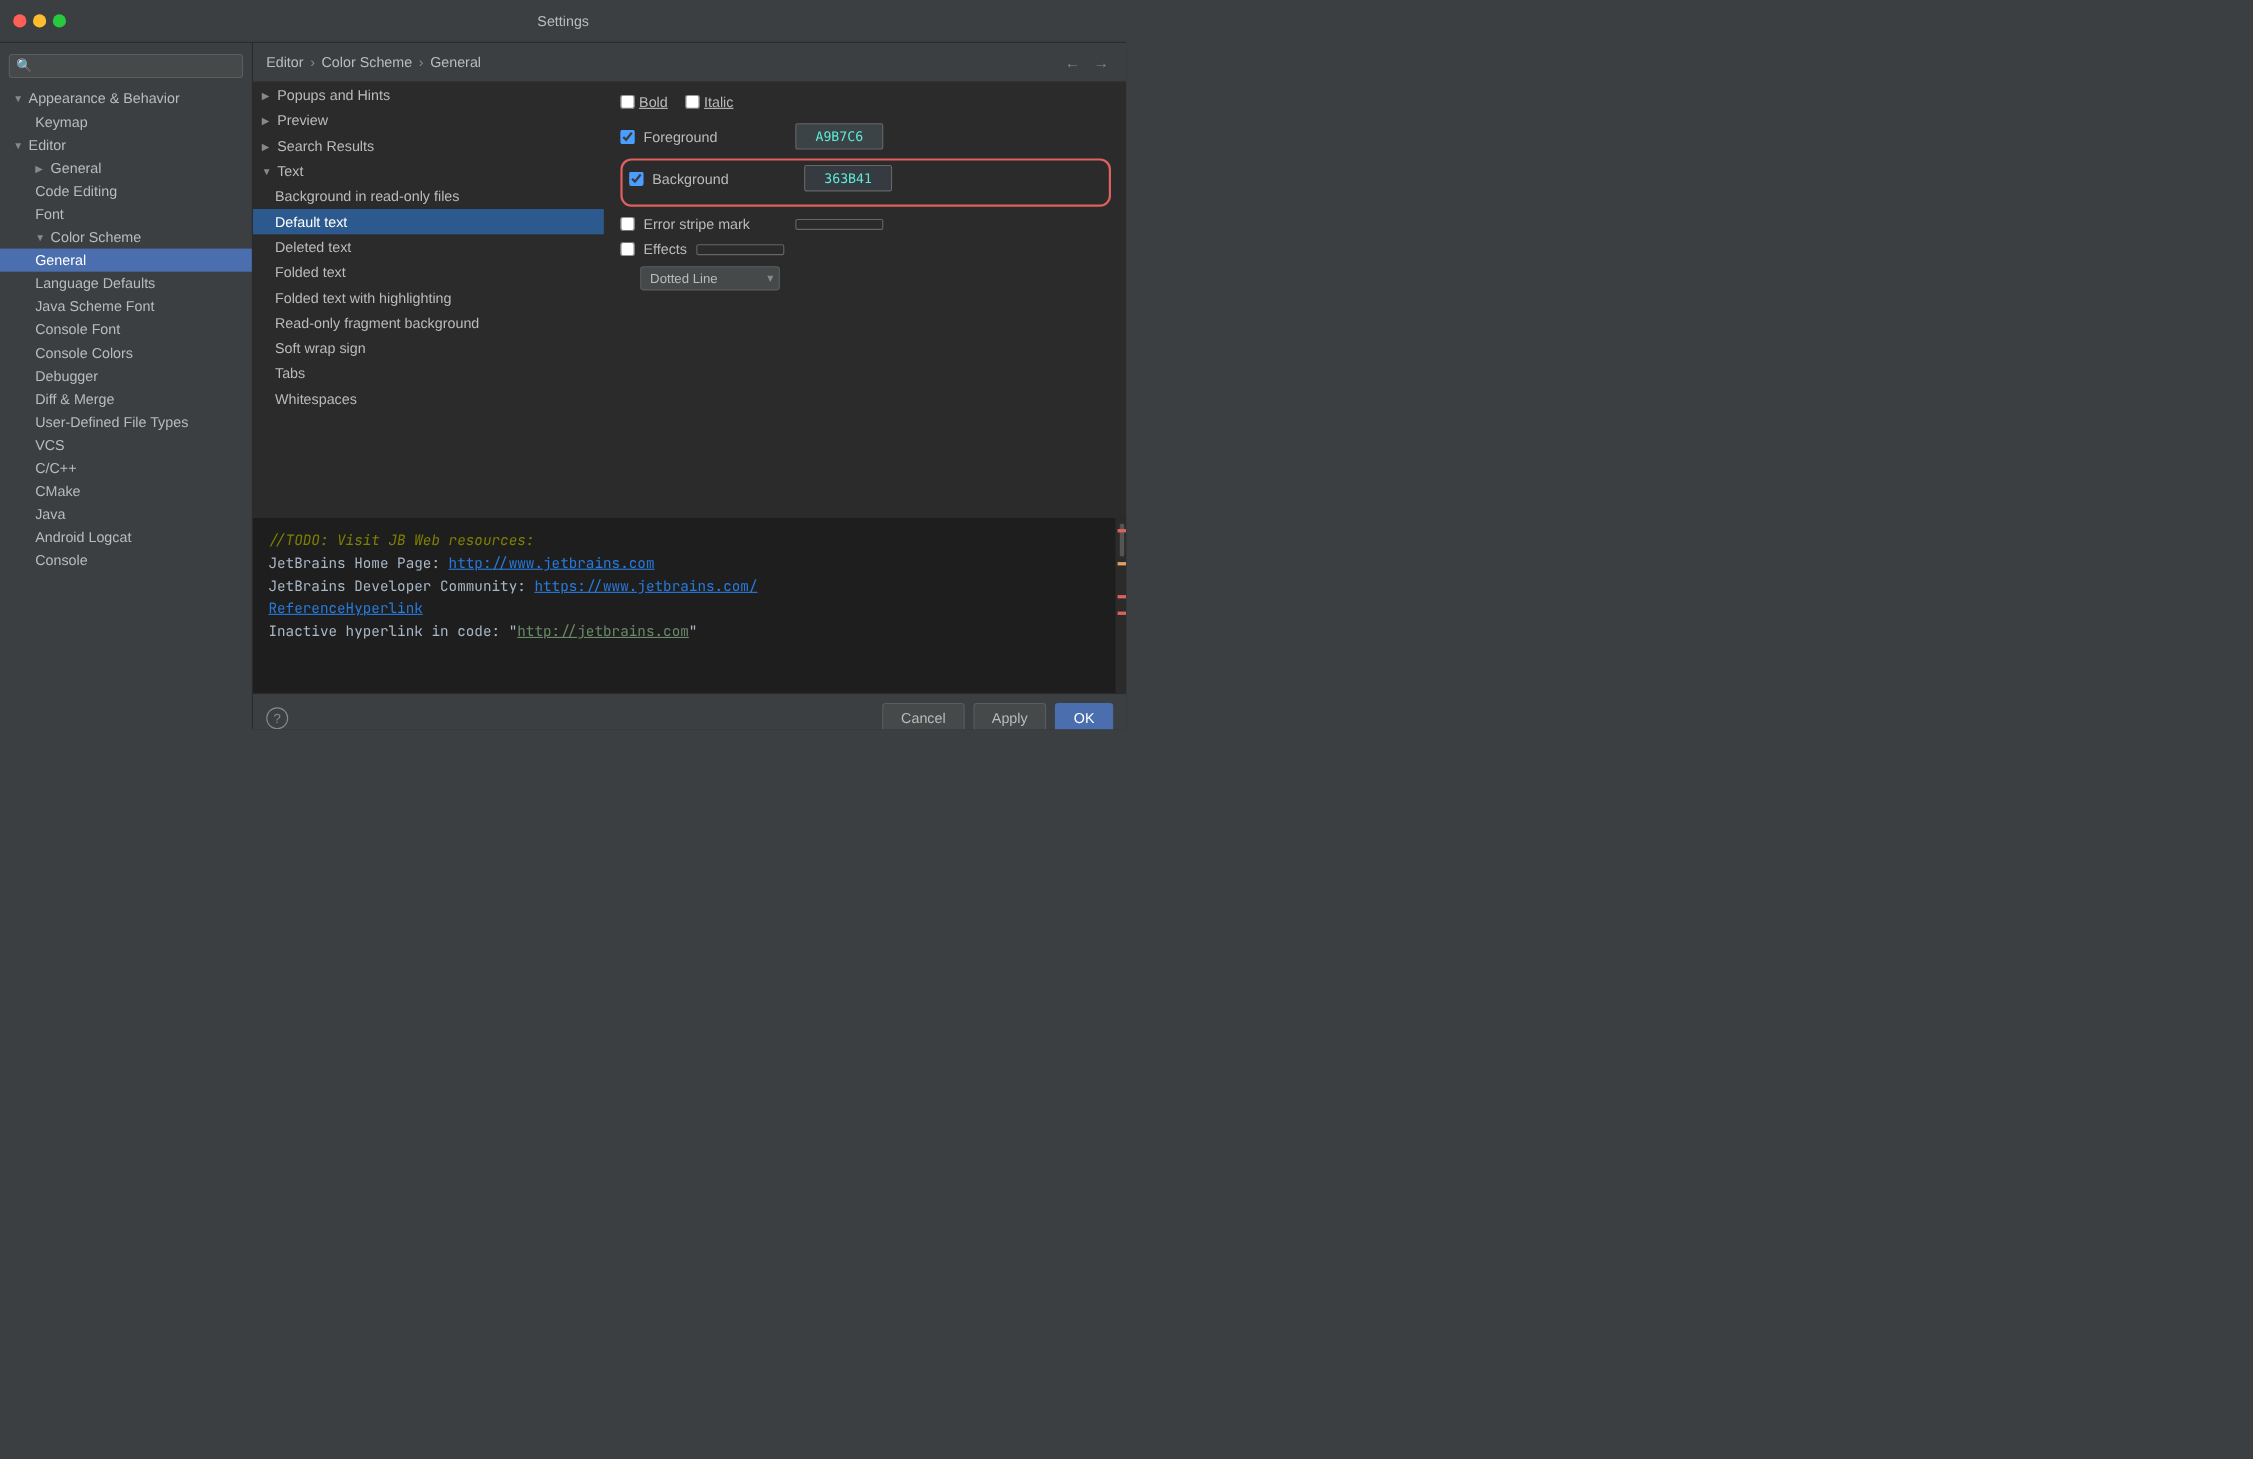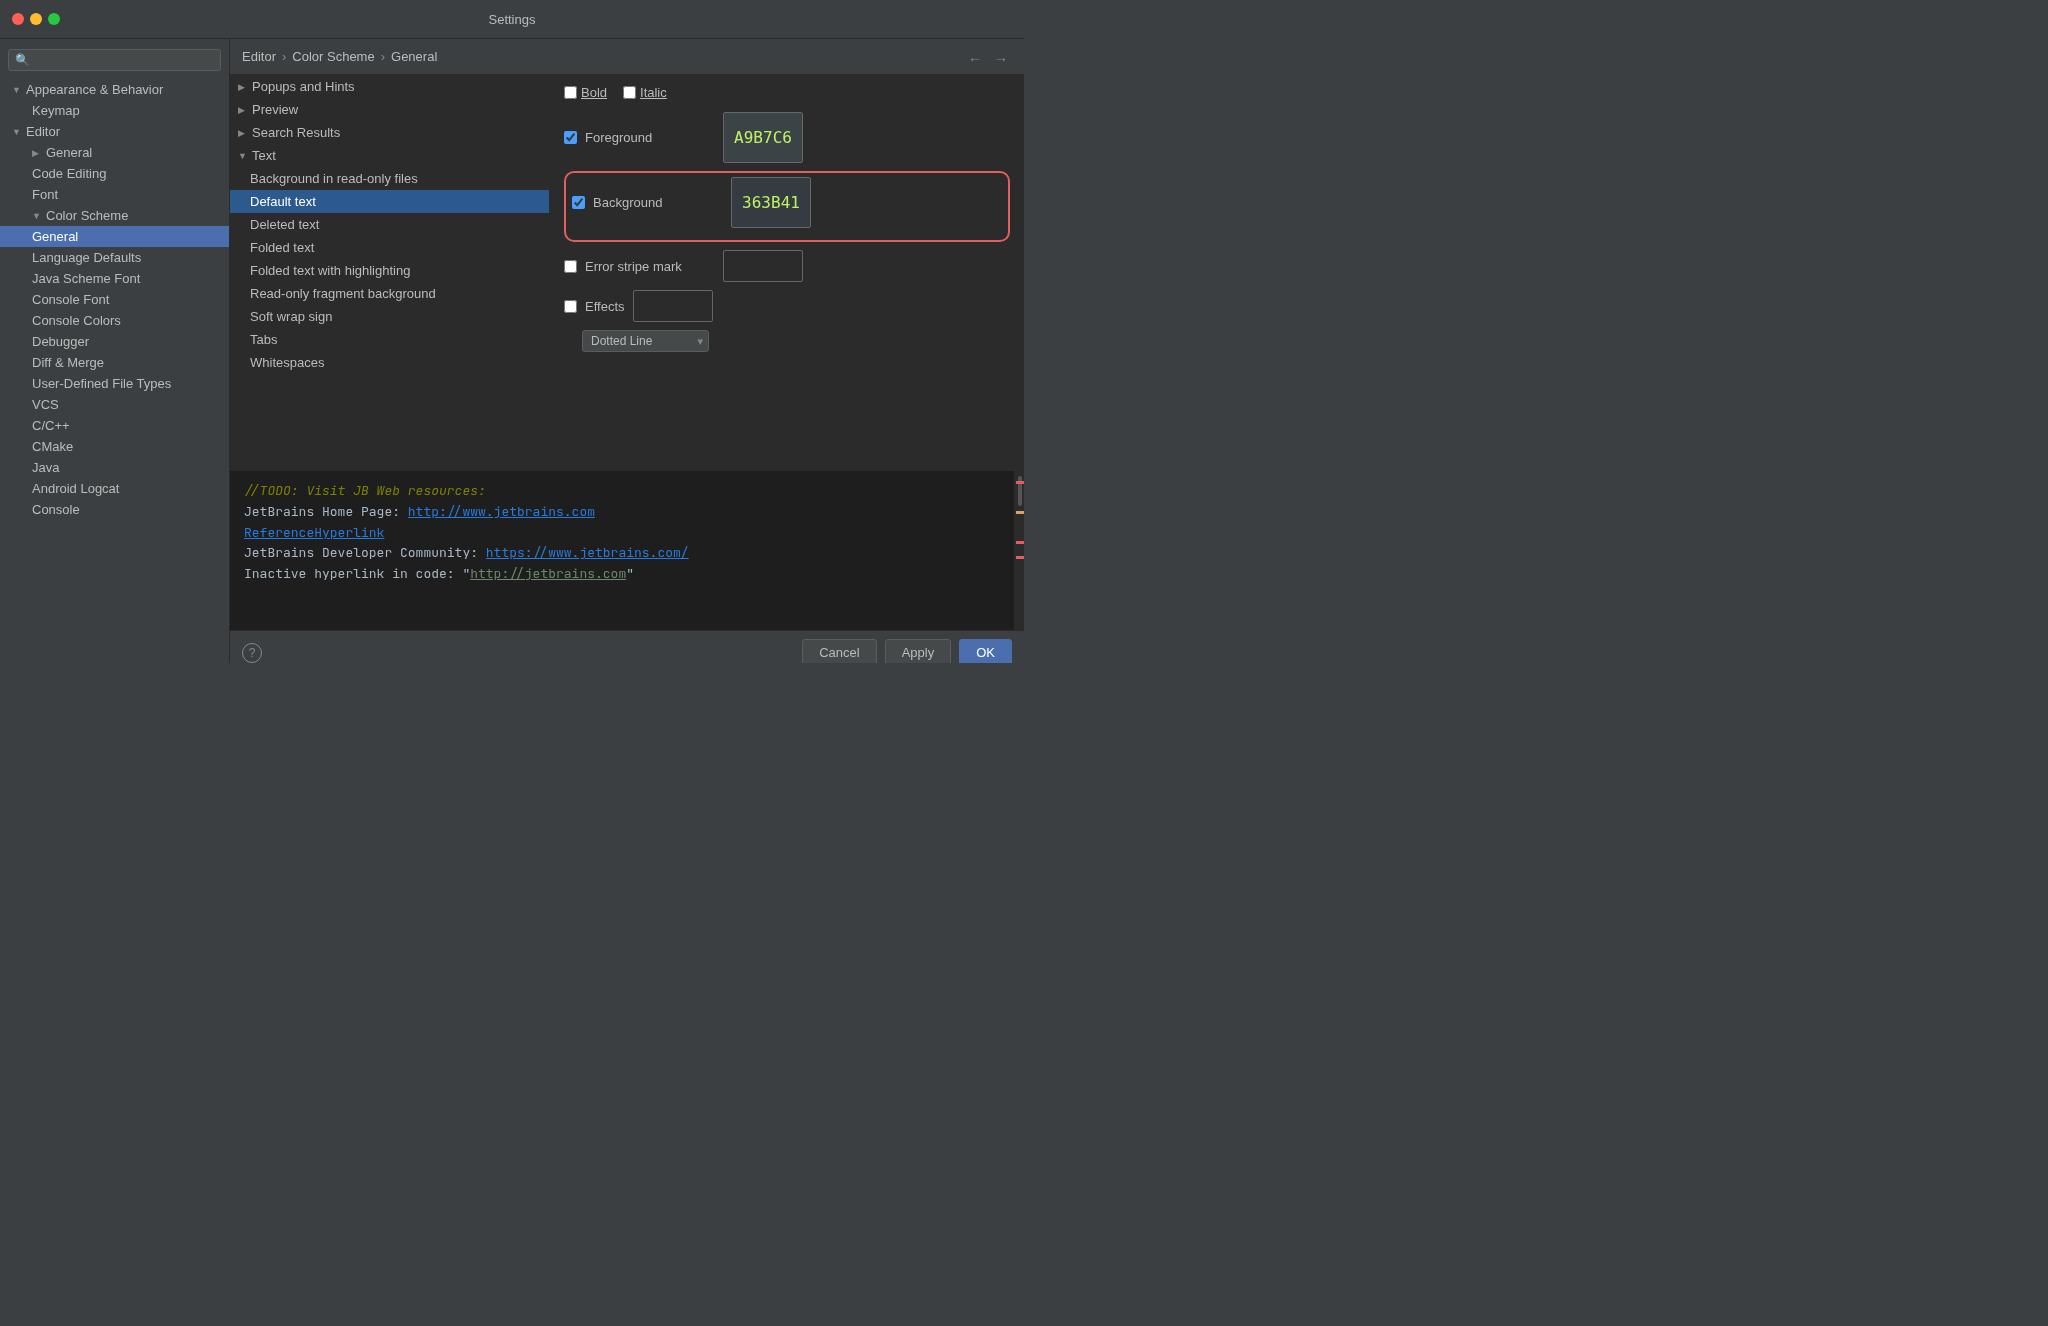--- a/index.html
+++ b/index.html
@@ -242,26 +242,26 @@
       display: flex;
       align-items: center;
       gap: 8px;
       margin-bottom: 8px;
     }
     .color-row input[type="checkbox"] {
       accent-color: #4a9eff;
     }
     .color-row label { color: #bbbbbb; font-size: 13px; min-width: 130px; }
     .color-swatch {
-      padding: 15px 8px;
-      font-size: 16px;
+      padding: 4px 8px;
+      font-size: 12px;
       font-family: monospace;
       border: 1px solid #666;
       border-radius: 2px;
-      color: #bef264;
+      color: #5eead4;
       min-width: 80px;
       text-align: center;
     }
 
     .highlighted-row {
       border: 2px solid #e06060;
       border-radius: 10px;
       padding: 4px 6px;
       margin-bottom: 8px;
     }
@@ -583,24 +583,24 @@
         <div style="position:absolute; right:0; top:70px; width:8px; height:3px; background:#e06060;"></div>
         <div style="position:absolute; right:0; top:85px; width:8px; height:3px; background:#e06060;"></div>
       </div>
       <div class="preview-line">
         <span class="todo-comment">//TODO: Visit JB Web resources:</span>
       </div>
       <div class="preview-line">
         <span class="normal-text">JetBrains Home Page: </span><span class="link-text">http://www.jetbrains.com</span>
       </div>
       <div class="preview-line">
+        <span class="normal-text">JetBrains Developer Community: </span><span class="link-text">https://www.jetbrains.com/</span>
+      </div>
+      <div class="preview-line">
         <span class="hyperlink-ref">ReferenceHyperlink</span>
-      </div>
-      <div class="preview-line">
-        <span class="normal-text">JetBrains Developer Community: </span><span class="link-text">https://www.jetbrains.com/</span>
       </div>
       <div class="preview-line">
         <span class="normal-text">Inactive hyperlink in code: "</span><span style="color:#6a8a6a; text-decoration:underline;">http://jetbrains.com</span><span class="normal-text">"</span>
       </div>
     </div>
 
     <div class="bottom-bar">
       <div class="help-icon">?</div>
       <div style="flex:1;"></div>
       <button class="btn btn-cancel">Cancel</button>

